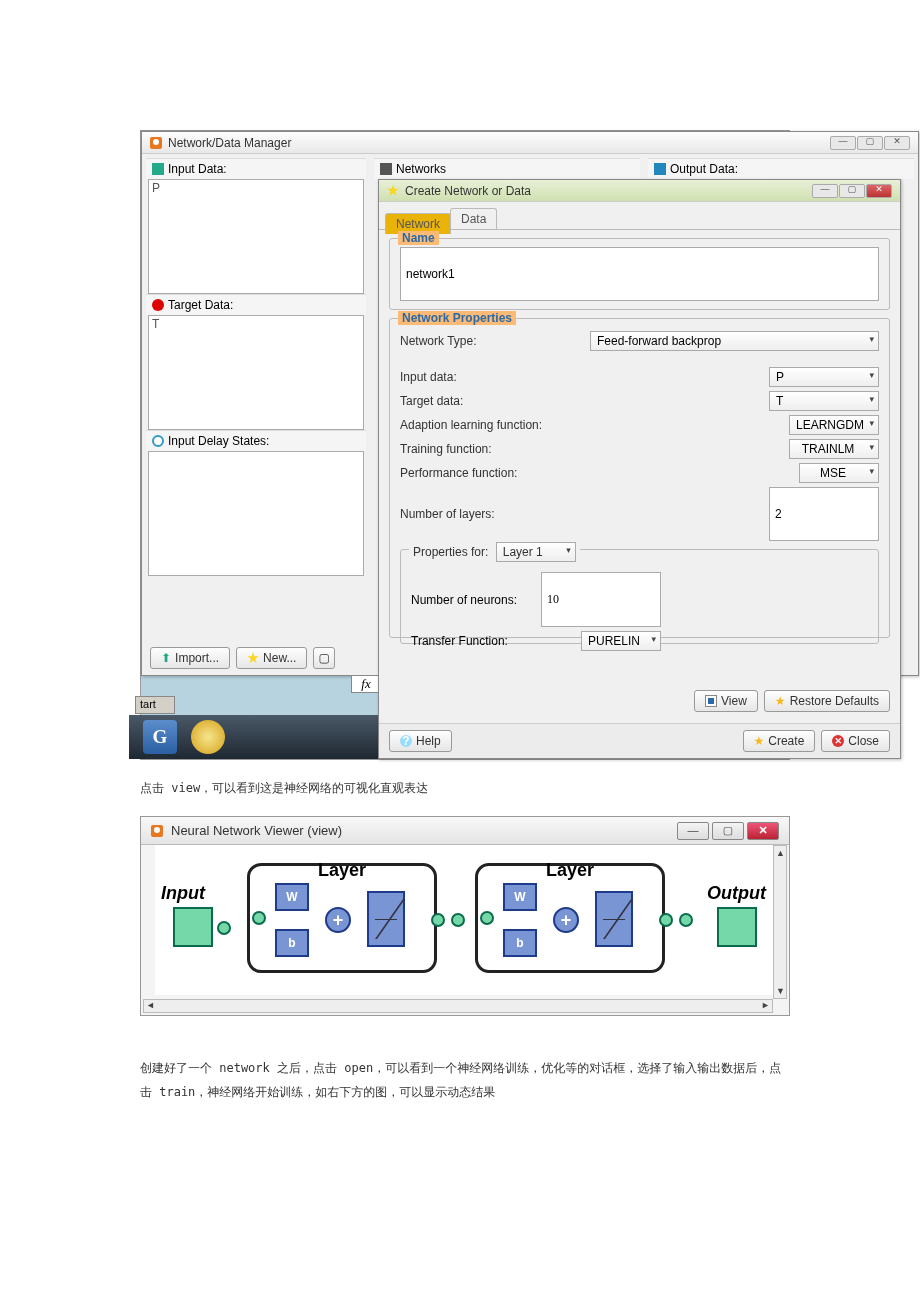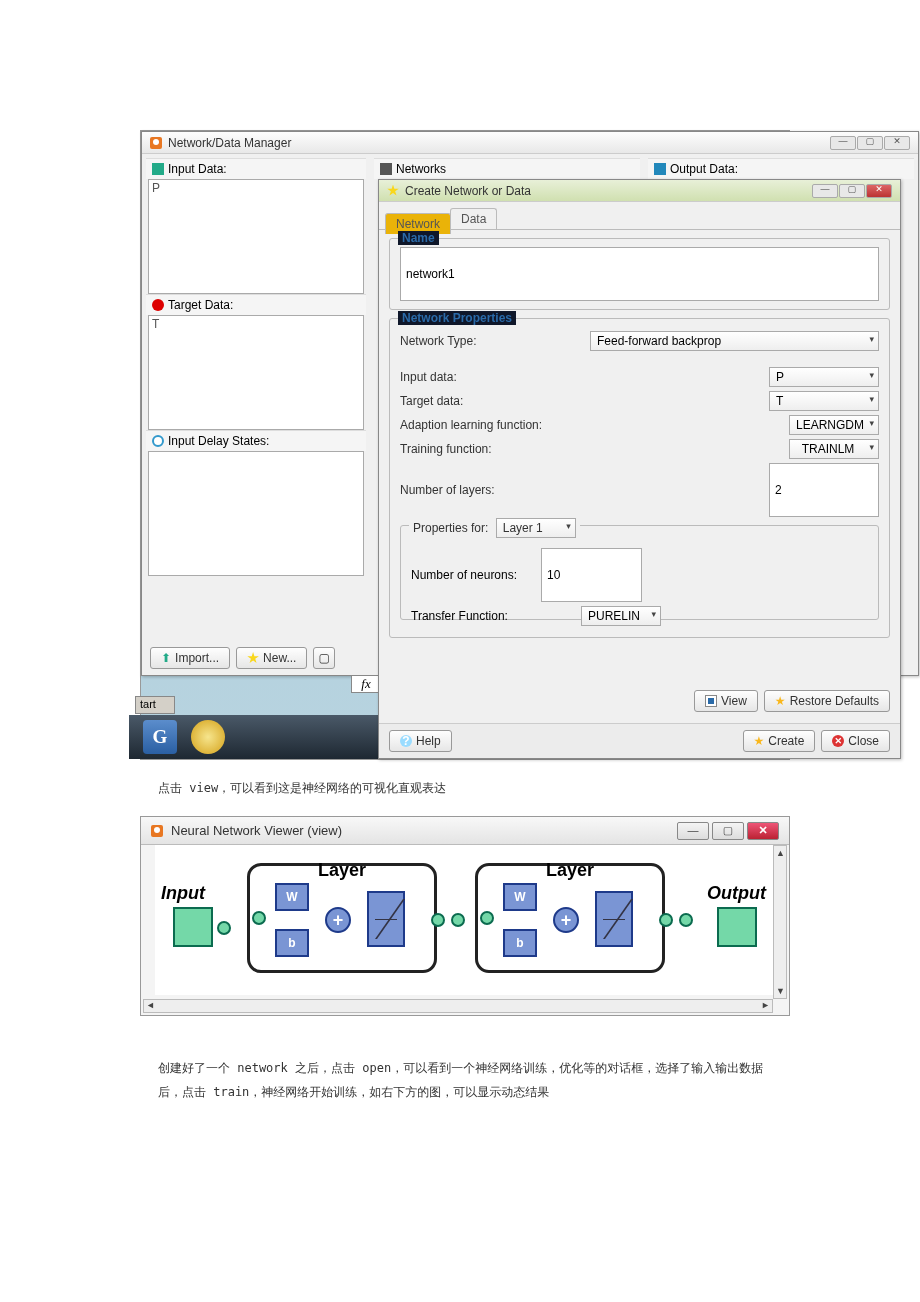--- a/index.html
+++ b/index.html
@@ -34,35 +34,35 @@
 .tb-ic{width:34px;height:34px;border-radius:4px}
 .tb-ic.g{background:linear-gradient(to bottom,#5b8dcc,#2a5fa3);color:#fff;text-align:center;font:700 19px/34px Georgia,serif}
 .tb-ic.q{background:radial-gradient(circle,#f6e58d,#d4a017);border-radius:50%}
 
 .dlg{left:237px;top:48px;width:523px;height:580px}
 .dlg .titlebar{background:linear-gradient(to bottom,#e8f0d8,#d0e0b0)}
 .tabs{display:flex;padding:6px 6px 0 6px;border-bottom:1px solid #bbb}
 .tab{padding:3px 10px;border:1px solid #bbb;border-bottom:none;background:#f0f0f0;color:#555;border-radius:3px 3px 0 0;margin-right:-1px}
 .tab.active{background:#eab308;position:relative;top:5px}
 .fieldset{border:1px solid #bbb;border-radius:3px;margin:8px 10px;padding:8px 10px;position:relative}
-.fieldset>.legend{position:absolute;top:-8px;left:8px;background:#0f172a;padding:0 4px;color:#2a6aa8;font-weight:700}
+.fieldset>.legend{position:absolute;top:-8px;left:8px;background:#fdba74;padding:0 4px;color:#2a6aa8;font-weight:700}
 .tin{width:100%;border:1px solid #aaa;padding:19px 5px;background:#fff}
 .row{display:flex;align-items:center;margin:4px 0;gap:0}
 .row .lbl{flex:0 0 190px;color:#333}
 .sel{border:1px solid #aaa;background:linear-gradient(to bottom,#fff,#eee);padding:2px 18px 2px 6px;position:relative;display:inline-block;min-width:80px}
 .sel::after{content:"▾";position:absolute;right:4px;top:2px;font-size:9px;color:#444}
 .dlg-footer{position:absolute;left:0;right:0;bottom:0;border-top:1px solid #ccc;padding:6px 10px;display:flex;justify-content:space-between;background:#ececec}
 .ftr-r{display:flex;gap:6px}
 .ic-help{width:12px;height:12px;border-radius:50%;background:#9adcff;color:#fff;display:inline-flex;align-items:center;justify-content:center;font-weight:800;font-size:12px;line-height:12px}
 .ic-close{width:12px;height:12px;border-radius:50%;background:#d33;color:#fff;display:inline-flex;align-items:center;justify-content:center;font-weight:700;font-size:9px}
 .ic-star{color:#f9b71c;font-size:12px}
 .ic-view{width:12px;height:12px;background:#fff;border:1px solid #888;display:inline-block;position:relative}
 .ic-view::after{content:"";position:absolute;background:#2a6aa8;left:2px;top:2px;right:2px;bottom:2px}
 
-.caption{font-family:SimSun,"MS Song",monospace;font-size:12px;color:#333;margin:16px 18px;line-height:2}
+.caption{font-family:SimSun,"MS Song",monospace;font-size:12px;color:#333;margin:16px 0;line-height:2}
 
 .viewer{border:1px solid #999;height:200px;position:relative;background:#f4f4f4}
 .viewer-tb{height:28px;display:flex;align-items:center;padding:0 10px;background:linear-gradient(to bottom,#f8f8f8,#e4e4e4);border-bottom:1px solid #bbb}
 .viewer-tb .matlab-icon{margin-right:8px}
 .viewer-title{flex:1;font-size:13px;color:#333}
 .vwinbtns{display:flex;gap:3px}
 .vbtn{width:32px;height:18px;border:1px solid #888;border-radius:2px;background:linear-gradient(to bottom,#f4f4f4,#ddd);text-align:center;font-size:11px;line-height:15px;color:#444}
 .vbtn.vclose{background:linear-gradient(to bottom,#e57,#b23);color:#fff;font-weight:700}
 .diagram{position:relative;height:150px;background:#fff;margin:0 14px}
 .bigbox{position:absolute;border:3px solid #222;border-radius:14px;top:18px;height:110px}
@@ -191,33 +191,38 @@
         <div class="lbl">Adaption learning function:</div>
         <div style="flex:1"></div>
         <div class="sel" style="width:90px;text-align:center"><span>LEARNGDM</span></div>
       </div>
       <div class="row">
         <div class="lbl">Training function:</div>
         <div style="flex:1"></div>
         <div class="sel" style="width:90px;text-align:center"><span>TRAINLM</span></div>
       </div>
       <div class="row">
+        <div class="lbl">Performance function:</div>
+        <div style="flex:1"></div>
+        <div class="sel" style="width:70px;text-align:center"><span>MSE</span></div>
+      </div>
+      <div class="row">
         <div class="lbl">Number of layers:</div>
         <div style="flex:1"></div>
         <input class="tin" style="width: 110px;" value="2">
       </div>
 
       <div class="fieldset" style="margin:8px 0 0 0;height:95px">
         <div class="legend" style="color:#333;font-weight:400;background:#f0f0f0">
           <span>Properties for:</span>
           <span class="sel" style="margin-left:4px"><span>Layer 1</span></span>
         </div>
         <div class="row" style="margin-top:14px">
           <div style="width:130px">Number of neurons:</div>
-          <input class="tin" style="width: 101px;" value="10">
+          <input class="tin" style="width: 120px; font-family: Liberation Serif, serif;" value="10">
         </div>
         <div class="row">
           <div style="width:130px">Transfer Function:</div>
           <div style="width:40px"></div>
           <div class="sel"><span>PURELIN</span></div>
         </div>
       </div>
     </div>
 
     <div style="position:absolute;right:10px;bottom:46px;display:flex;gap:6px">

